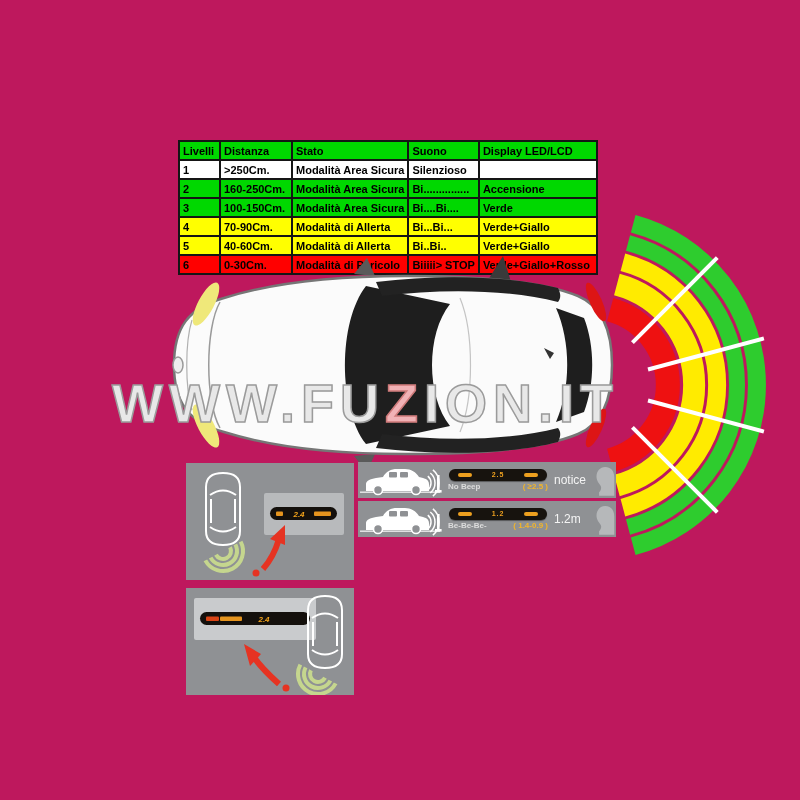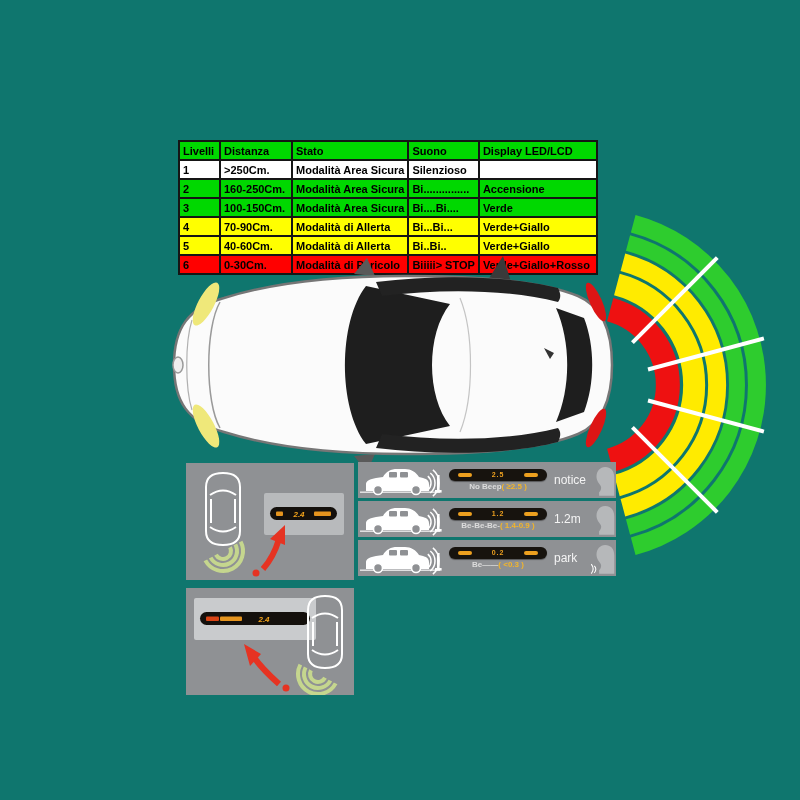--- a/index.html
+++ b/index.html
@@ -1,16 +1,16 @@
 <!DOCTYPE html>
 <html><head>
 <meta charset="utf-8">
 <style>
   html,body{margin:0;padding:0;background:#fff;}
-  .stage{position:relative;width:800px;height:800px;background:#0f766e;overflow:hidden;
+  .stage{position:relative;width:800px;height:800px;background:#be185d;overflow:hidden;
          font-family:"Liberation Sans",sans-serif;}
 
   
   .sensor-table{position:absolute;left:178px;top:140px;border-collapse:collapse;
                 font:bold 11px "Liberation Sans",sans-serif;color:#000;z-index:1;}
   .sensor-table td{border:2px solid #151515;height:15px;padding:1px 3px;white-space:nowrap;}
   .rw-green td{background:#00d800;}
   .rw-white td{background:#ffffff;}
   .rw-yellow td{background:#ffff00;}
   .rw-red td{background:#ff0000;}
@@ -37,21 +37,21 @@
   .brow{position:relative;display:flex;align-items:center;background:#8f9194;
         height:36px;margin-bottom:3px;}
   .caricon{width:84px;height:35px;flex:0 0 84px;}
   .dwrap{flex:0 0 112px;display:flex;flex-direction:column;align-items:center;gap:1px;}
   .dbar{position:relative;width:98px;height:12px;background:#17130e;border-radius:7px;
         box-shadow:0 1px 1px rgba(0,0,0,.4);}
   .dash{position:absolute;top:4px;width:14px;height:3.5px;background:#eda01f;border-radius:2px;}
   .dl{left:9px;} .dr{right:9px;}
   .dnum{position:absolute;left:0;right:0;top:2px;text-align:center;
         font:bold 7px "Liberation Sans",sans-serif;color:#eda01f;letter-spacing:1px;}
-  .dline{display:flex;justify-content:center;width:100px;
+  .dline{display:flex;justify-content:space-between;width:100px;
          font:bold 8px "Liberation Sans",sans-serif;}
   .beep{color:#dcdcdc;} .range{color:#f2b52a;}
   .brow:nth-child(4) .dash{width:24px;}
   .brow:nth-child(5) .dash{width:26px;background:#e04513;}
   .brow:nth-child(6) .dash{width:30px;background:#dd2e10;}
   .brow:nth-child(6) .beep{color:#e8b437;}
   .blabel{flex:0 0 36px;text-align:left;color:#f4f4f4;
           font:12px "Liberation Sans",sans-serif;}
   .headicon{width:26px;height:35px;flex:0 0 26px;}
   .brow:nth-child(1) .hw,.brow:nth-child(2) .hw{display:none;}
@@ -162,20 +162,21 @@
     <ellipse cx="46" cy="54" rx="8" ry="24" fill="#efe87a" transform="rotate(28 46 54)"></ellipse>
     <ellipse cx="46" cy="176" rx="8" ry="24" fill="#efe87a" transform="rotate(-28 46 176)"></ellipse>
 
     <ellipse cx="436" cy="52" rx="6" ry="21" fill="#dd1515" transform="rotate(-24 436 52)"></ellipse>
     <ellipse cx="436" cy="178" rx="6" ry="21" fill="#dd1515" transform="rotate(24 436 178)"></ellipse>
 
     <ellipse cx="18" cy="115" rx="5" ry="8" fill="#eeeeee" stroke="#999" stroke-width="1.5"></ellipse>
     <path d="M 384 98 l 10 5 l -4 6 z" fill="#333"></path>
   </svg>
 
+  <div class="watermark"><span>WWW.FU</span><span class="wm-z">Z</span><span>ION.IT</span></div>
 
   <svg width="0" height="0" style="position:absolute">
     <defs>
       <g id="sym-car">
         <rect x="2" y="28.5" width="80" height="1.4" fill="#ffffff" opacity=".8"></rect>
         <path d="M 8 28 L 8 21 C 8 18 12 16 18 15 L 25 14 C 28 8.5 33 6 39 6 L 47 6
                  C 53 6 58 9 61 14 L 65 15 C 69 16 71 18 71 21 L 71 28 Z" fill="#ffffff"></path>
         <rect x="31" y="9" width="8" height="5.5" rx="1" fill="#8f9194"></rect>
         <rect x="42" y="9" width="8" height="5.5" rx="1" fill="#8f9194"></rect>
         <circle cx="20" cy="27" r="4.5" fill="#8f9194" stroke="#ffffff" stroke-width="1.6"></circle>
@@ -299,36 +300,15 @@
       </div>
       <div class="blabel">1.2m</div>
       <svg class="headicon" viewBox="0 0 30 35">
           <use href="#sym-head" x="3"></use>
           <use href="#sym-headwave" class="hw"></use>
         </svg>
     </div>
 
 
 
-    <div class="brow">
-      <svg class="caricon" viewBox="0 0 84 35">
-          <use href="#sym-car"></use>
-        </svg>
-      <div class="dwrap">
-        <div class="dbar">
-          <span class="dash dl"></span>
-            <span class="dnum">0.2</span>
-            <span class="dash dr"></span>
-        </div>
-        <div class="dline">
-          <span class="beep">Be——</span>
-          <span class="range">( &lt;0.3 )</span>
-        </div>
-      </div>
-      <div class="blabel">park</div>
-      <svg class="headicon" viewBox="0 0 30 35">
-          <use href="#sym-head" x="3"></use>
-          <use href="#sym-headwave" class="hw"></use>
-        </svg>
-    </div>
 
   </div>
 </div>
 
 </body></html>

